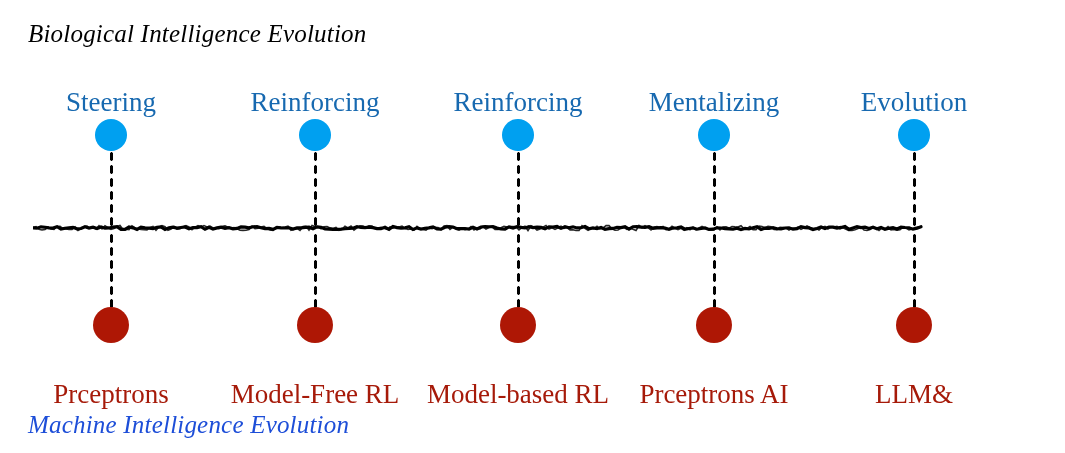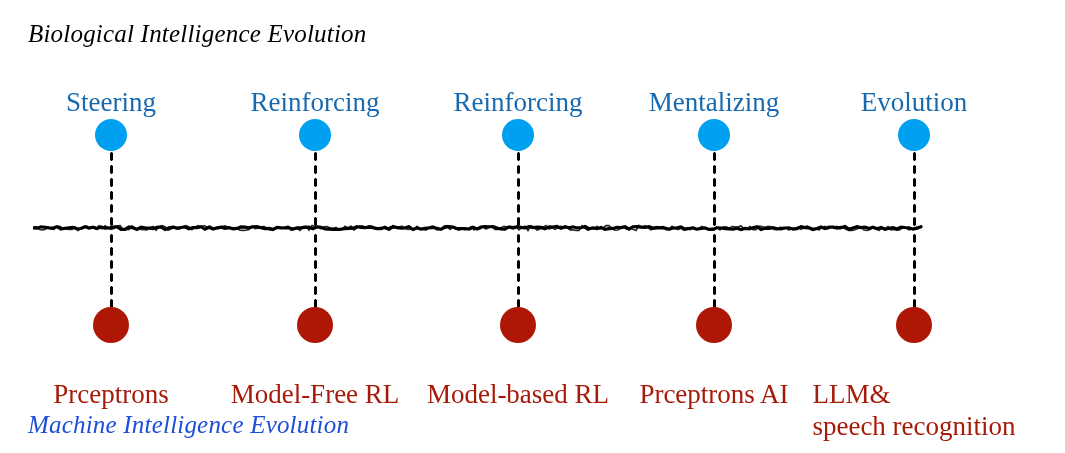--- a/index.html
+++ b/index.html
@@ -170,19 +170,19 @@
         <div class="conn-bot"></div>
         <div class="dot-red"></div>
         <div class="bot-label"><span>Prceptrons AI</span></div>
       </div>
       <div class="node-col" style="left: 914px;">
         <div class="top-label">Evolution</div>
         <div class="dot-blue"></div>
         <div class="conn-top"></div>
         <div class="conn-bot"></div>
         <div class="dot-red"></div>
-        <div class="bot-label"><span>LLM&amp;</span><span class="l2">speech recognition</span></div>
+        <div class="bot-label"><span>LLM&amp;</span></div>
       </div>
     </div>
 
   <div class="caption" id="caption-bottom">Machine Intelligence Evolution</div>
 
 </div>
 
 </body></html>

